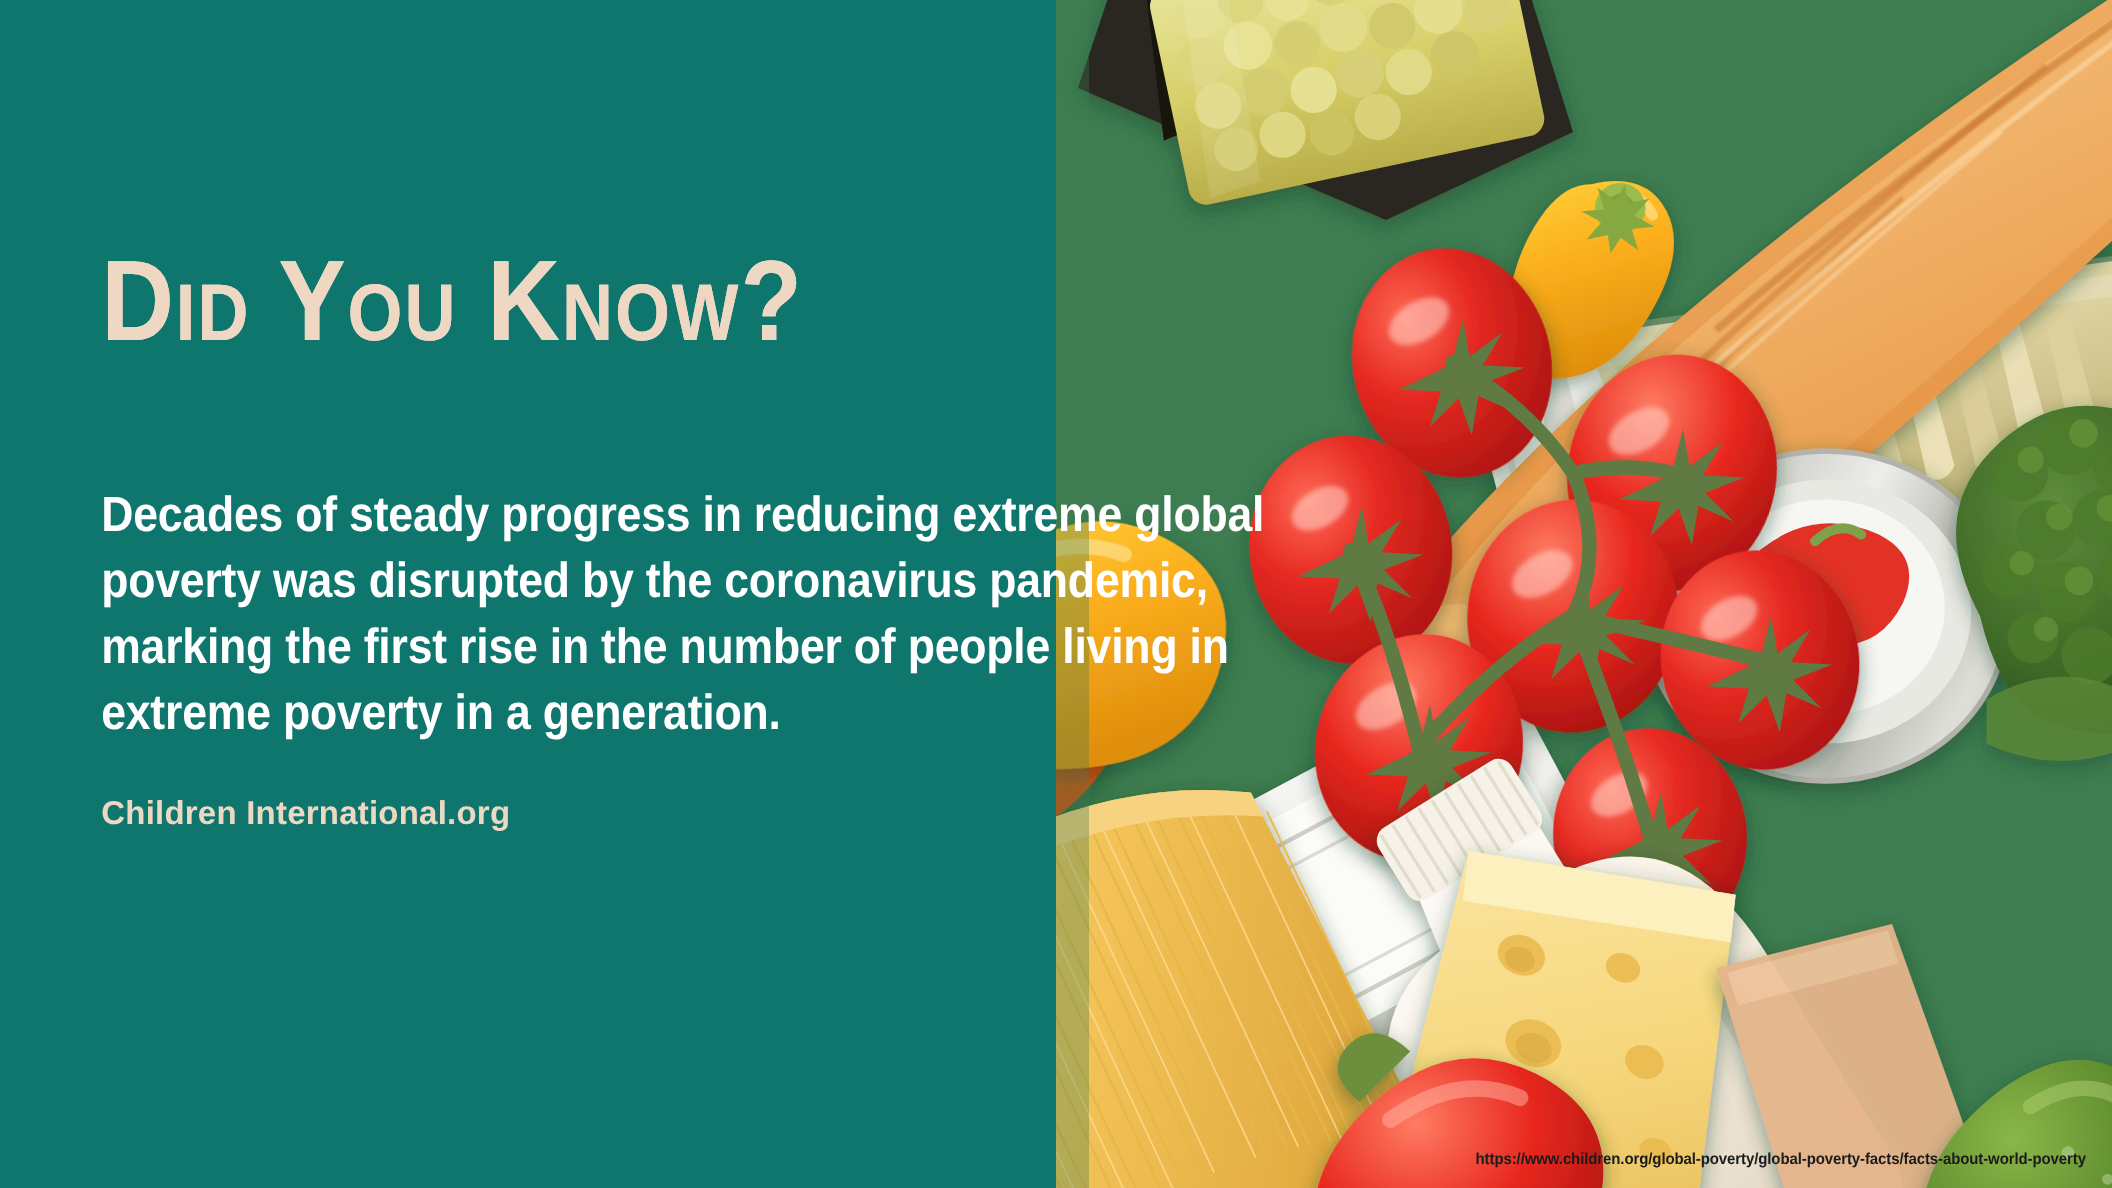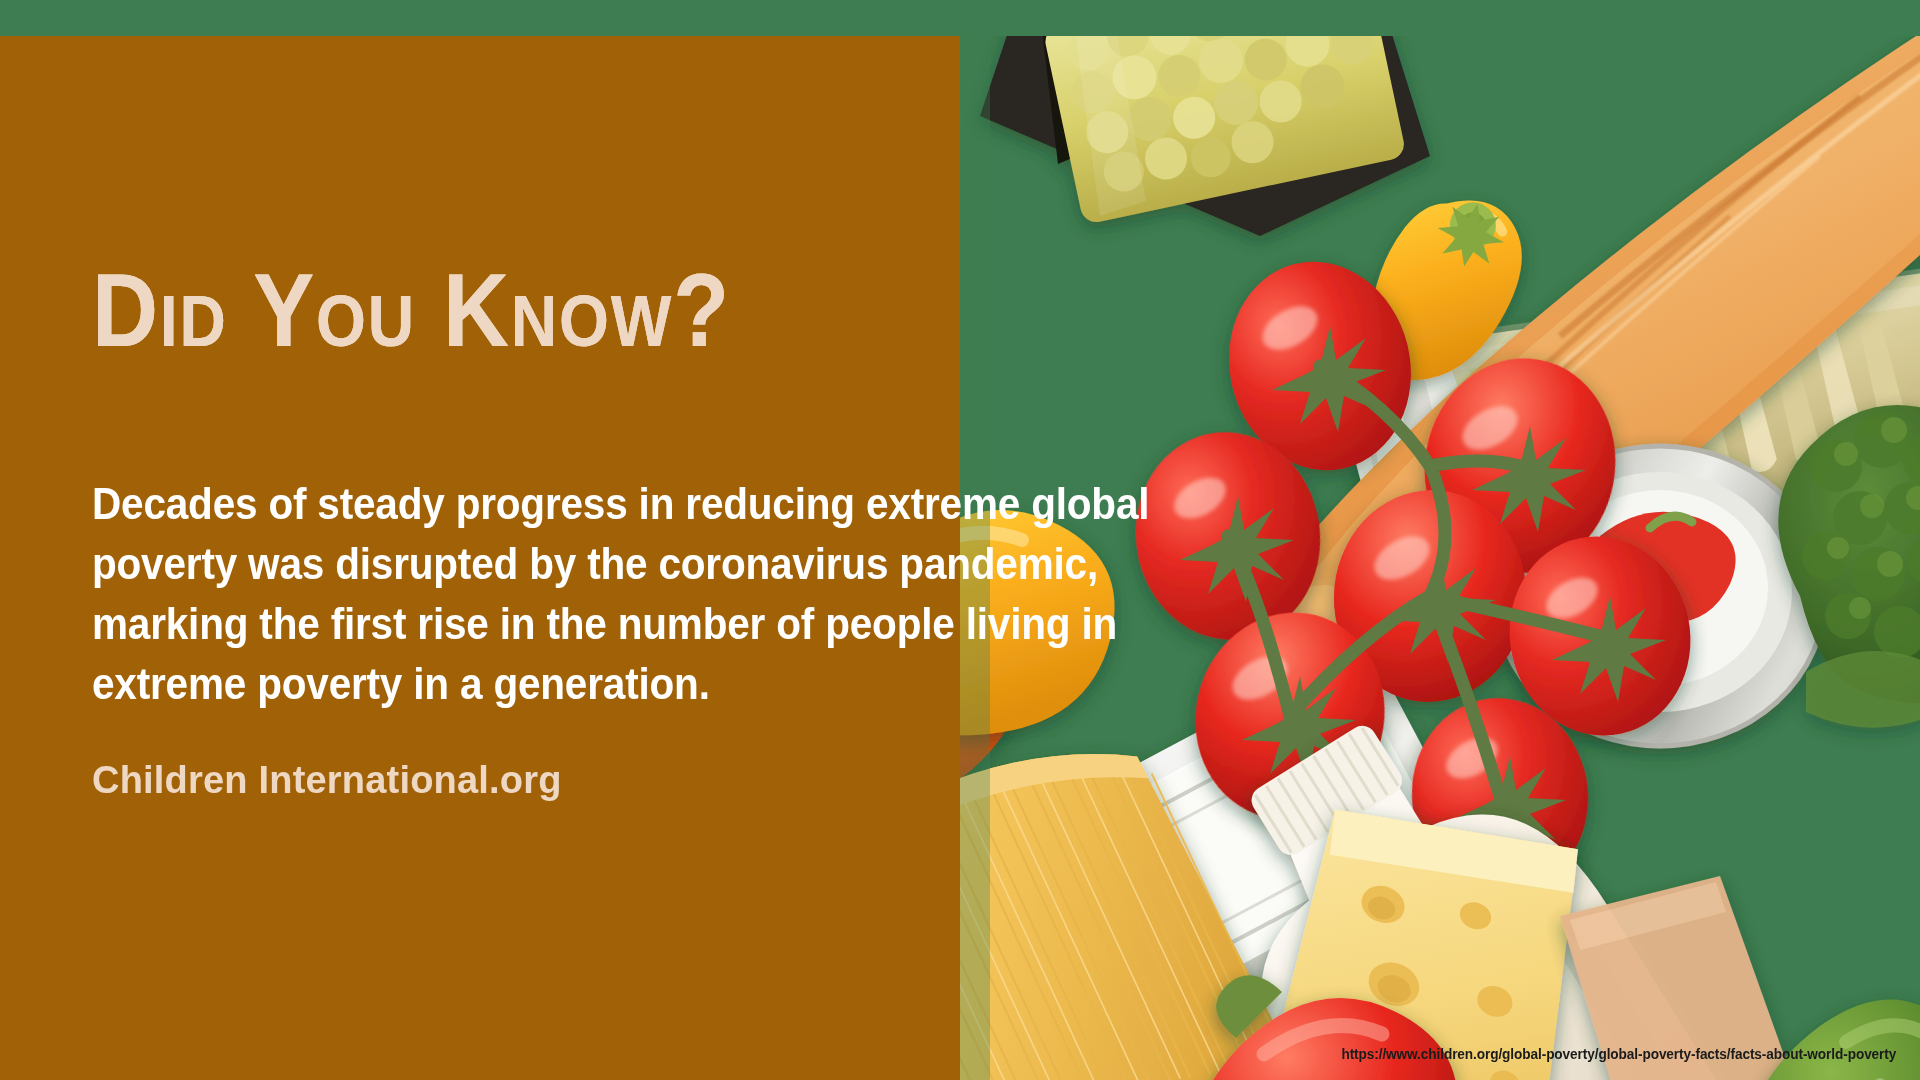--- a/index.html
+++ b/index.html
@@ -4,23 +4,22 @@
 <style>
   * { margin:0; padding:0; box-sizing:border-box; }
   html,body { width:1920px; height:1080px; overflow:hidden; }
   body {
     font-family:"Liberation Sans", sans-serif;
     background:#3e7d51;
     position:relative;
   }
   #poster {
     position:absolute; inset:0;
-    background:#a16207;
+    background:#0f766e;
     overflow:hidden;
-    margin-top:36px;
   }
   
   #photo {
     position:absolute;
     left:960px; top:0; width:960px; height:1080px;
     overflow:hidden;
   }
   #photo svg { display:block; width:960px; height:1080px; }
 
   
@@ -54,21 +53,21 @@
     letter-spacing:-0.2px;
     transform:scaleX(0.90);
     transform-origin:left top;
   }
   #body-copy .line { display:block; white-space:nowrap; }
   #attribution {
     position:absolute;
     left:92px; top:723px;
     color:#efd8c3;
     font-weight:bold;
-    font-size:38px;
+    font-size:30px;
     letter-spacing:0.2px;
   }
   #source-url {
     position:absolute;
     right:24px; bottom:18px;
     color:#1b1b1b;
     font-weight:bold;
     font-size:14.5px;
     letter-spacing:-0.1px;
     transform:scaleX(0.94);

